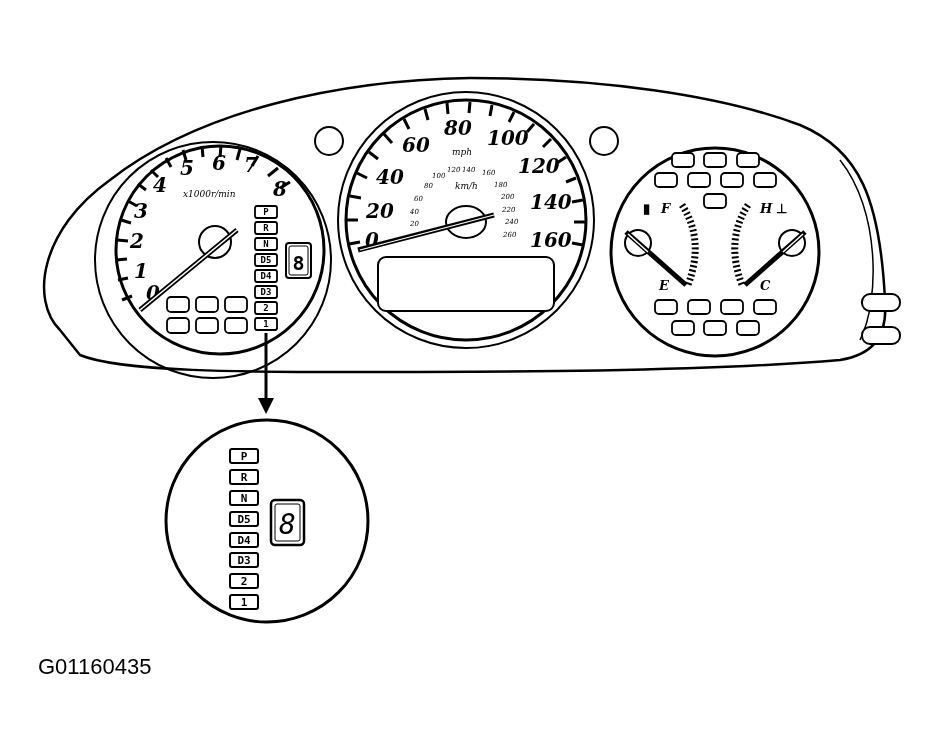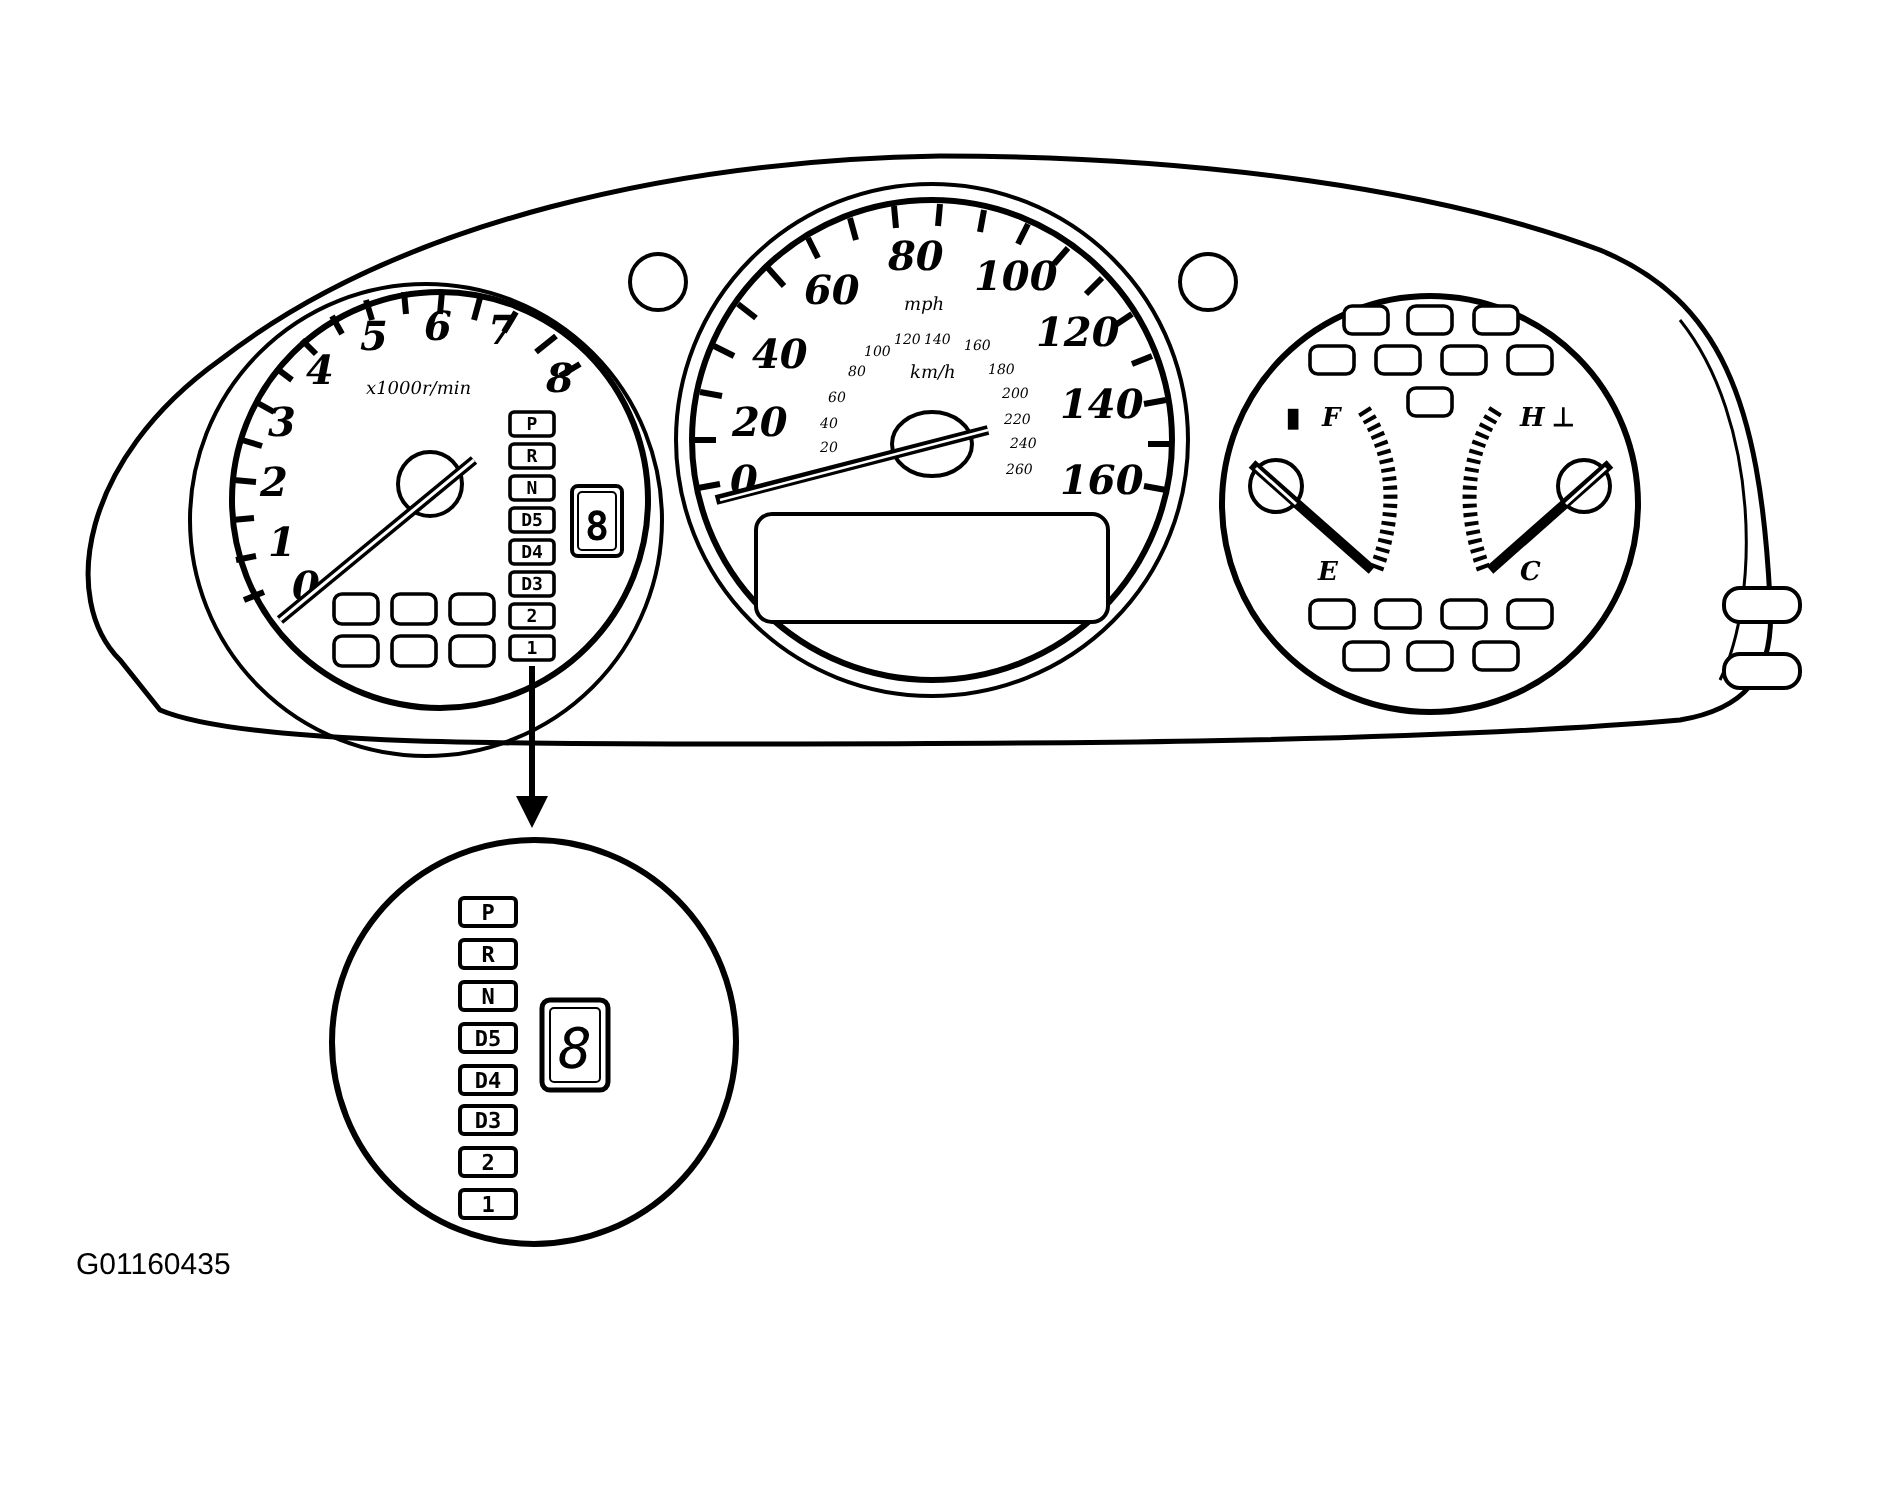--- a/index.html
+++ b/index.html
@@ -1,20 +1,20 @@
 <!DOCTYPE html>
 <html><head>
 <meta charset="utf-8">
 <style>
   html, body { margin:0; padding:0; background:#ffffff; }
   body { width:939px; height:751px; position:relative; overflow:hidden; font-family:"Liberation Sans", sans-serif; }
   svg { position:absolute; left:0; top:0; }
   .lbl { font-family:"DejaVu Serif", serif; font-style:italic; font-weight:bold; fill:#000; }
   .small { font-family:"DejaVu Serif", serif; font-style:italic; fill:#000; }
-  .caption { position:absolute; left:38px; top:624px; font-size:15px; color:#000; font-family:"Liberation Sans", sans-serif; }
+  .caption { position:absolute; left:38px; top:654px; font-size:22px; color:#000; font-family:"Liberation Sans", sans-serif; }
 </style>
 </head>
 <body>
 
 <svg width="939" height="751" viewBox="0 0 939 751">
 
   <path d="M60,330 C30,300 40,230 110,180 C200,110 340,80 470,78 C600,78 720,95 800,125 C860,150 880,200 885,300 C888,340 870,355 840,360 C700,372 500,372 350,372 C250,372 120,372 80,355 Z" fill="none" stroke="#000" stroke-width="2.5"></path>
   <path d="M840,160 C880,210 880,300 860,340" fill="none" stroke="#000" stroke-width="1.5"></path>
 
   <circle cx="329" cy="141" r="14" fill="none" stroke="#000" stroke-width="2"></circle>

